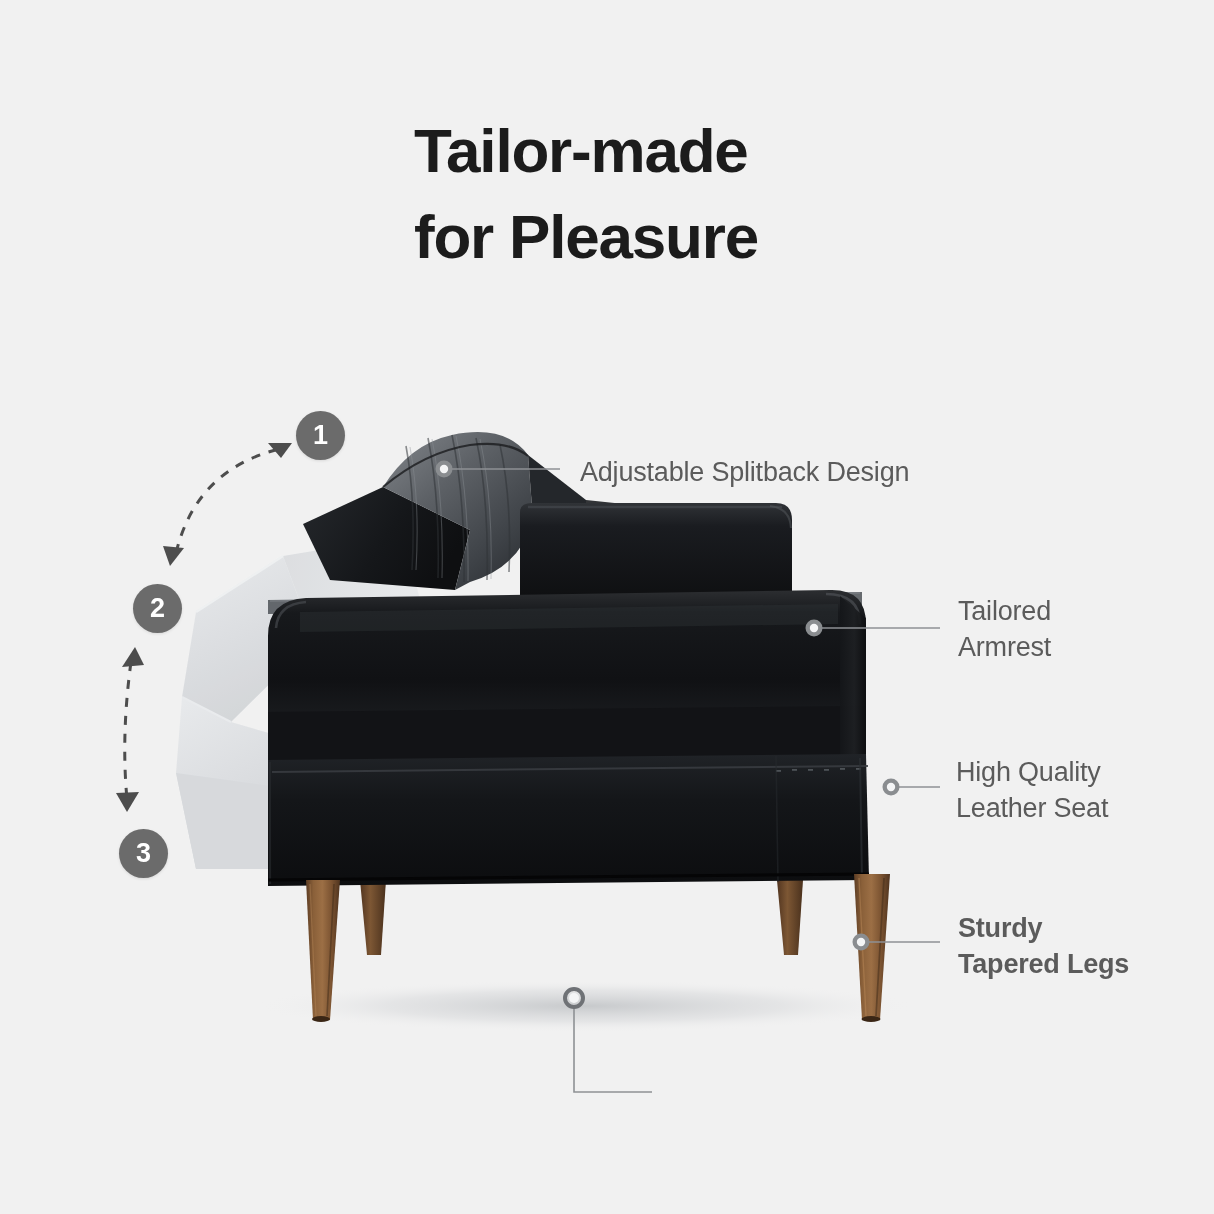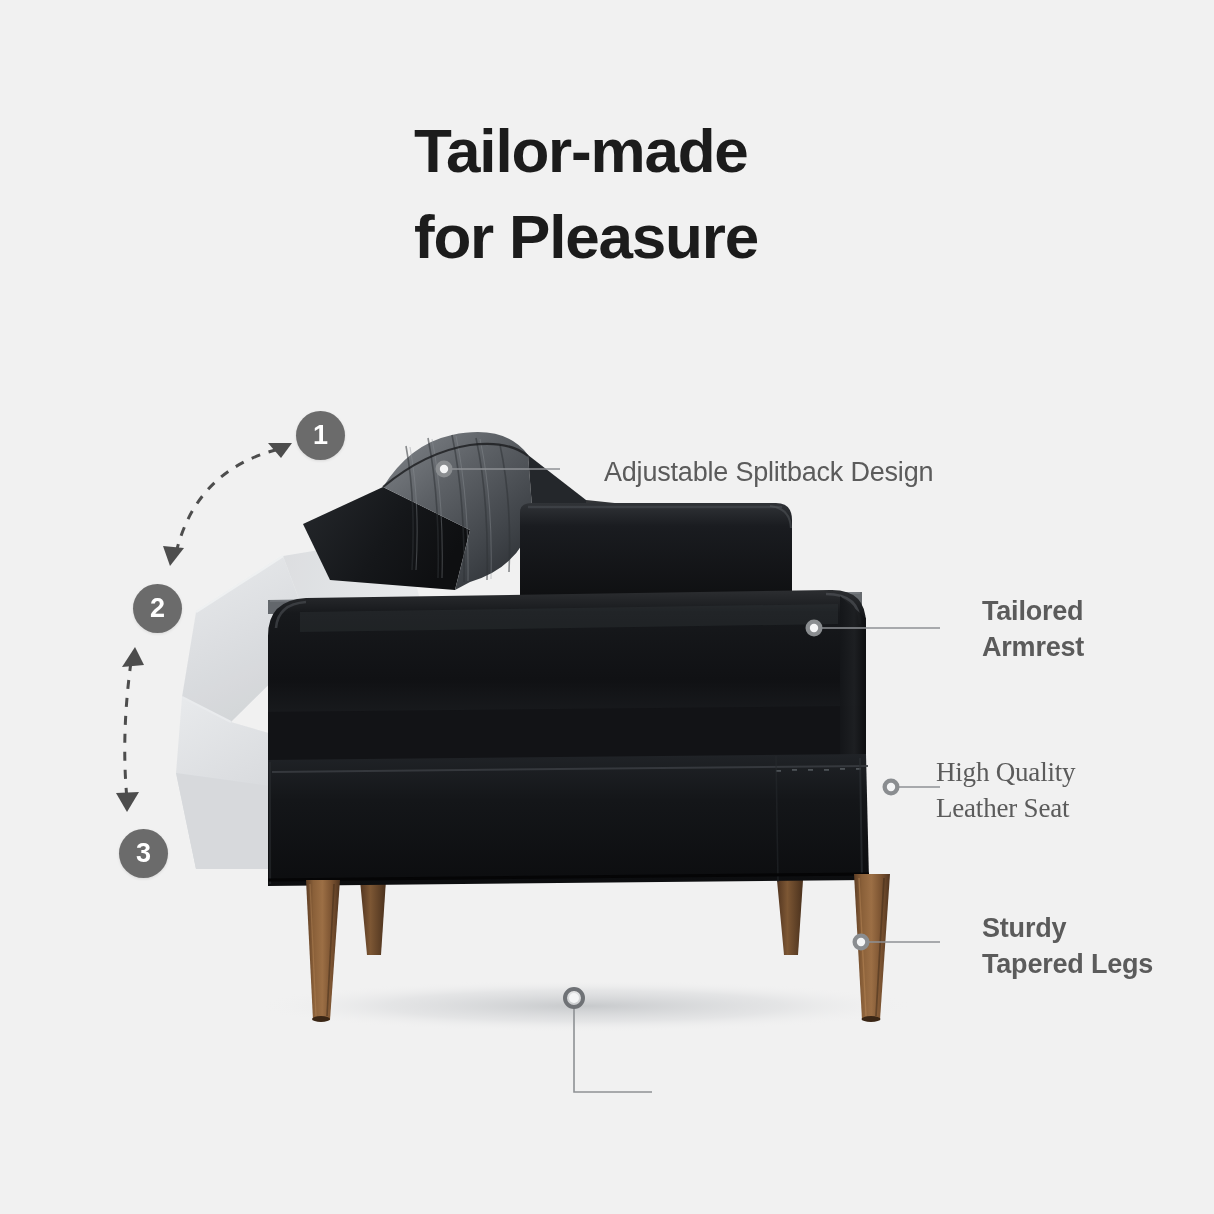--- a/index.html
+++ b/index.html
@@ -16,21 +16,20 @@
     position:absolute;left:414px;top:108px;width:640px;
     font-size:62px;line-height:1.38;font-weight:700;
     color:#1c1c1c;letter-spacing:-1.2px;white-space:pre-line;
   }
 
   
   .callout{
     position:absolute;color:#5b5b5b;font-size:27px;
     line-height:1.32;font-weight:500;white-space:pre-line;
     letter-spacing:-0.2px;
-    margin-left:24px;
   }
 
   
   .badge{
     position:absolute;width:49px;height:49px;border-radius:50%;
     background:#6b6b6b;color:#fff;font-size:27px;font-weight:700;
     display:flex;align-items:center;justify-content:center;
     box-shadow:0 1px 3px rgba(0,0,0,.10);
   }
 
@@ -307,23 +306,23 @@
   </div>
   <div class="badge" style="left:133px;top:584px;">
     <span>2</span>
   </div>
   <div class="badge" style="left:119px;top:829px;">
     <span>3</span>
   </div>
 
   <div class="callout" style="left:580px;top:455px;">Adjustable Splitback Design</div>
 
-  <div class="callout" style="left:958px;top:594px;font-weight:bold;">Tailored
+  <div class="callout" style="left:958px;top:594px;">Tailored
 Armrest</div>
 
-  <div class="callout" style="left:912px;top:755px;font-family:Liberation Serif, serif;">High Quality
+  <div class="callout" style="left:956px;top:755px;">High Quality
 Leather Seat</div>
 
   <div class="callout" style="left:958px;top:911px;font-weight:bold;">Sturdy
 Tapered Legs</div>
 
 
 </div>
 
 </body></html>

